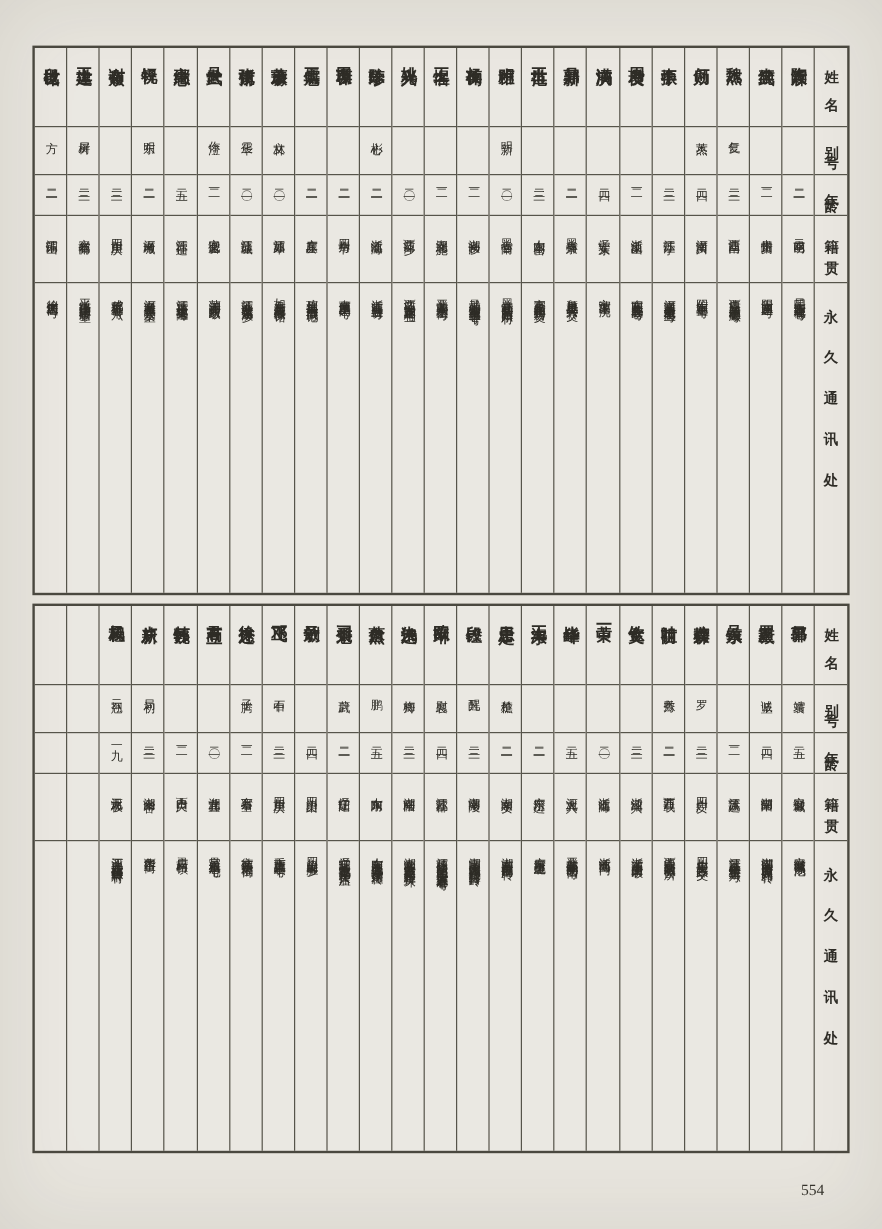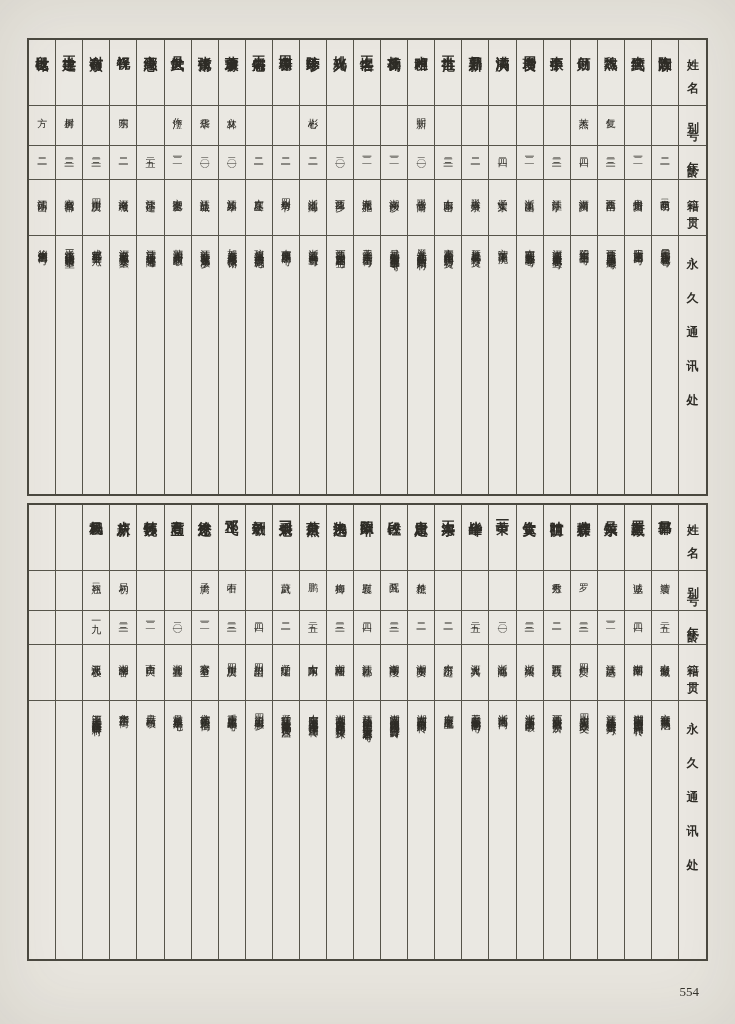--- a/index.html
+++ b/index.html
@@ -65,21 +65,21 @@
   
   .col.header .cell { font-weight: bold; font-size: 12px; }
   .hs-name   { letter-spacing: 22px; padding-top: 4px; }
   .hs-alias  { letter-spacing: 9px;  padding-top: 2px; }
   .hs-age    { letter-spacing: 5px;  padding-top: 1px; }
   .hs-origin { letter-spacing: 18px; height: auto !important; }
   .hs-addr   { letter-spacing: 34px; padding-top: 6px; }
 
   .page-number {
     position: absolute;
-    right: 36px;
+    right: 48px;
     bottom: 24px;
     font-family: "Liberation Serif", serif;
     font-size: 13px;
     color: #35332c;
   }
 </style>
 </head>
 <body>
 
 <div class="page">

